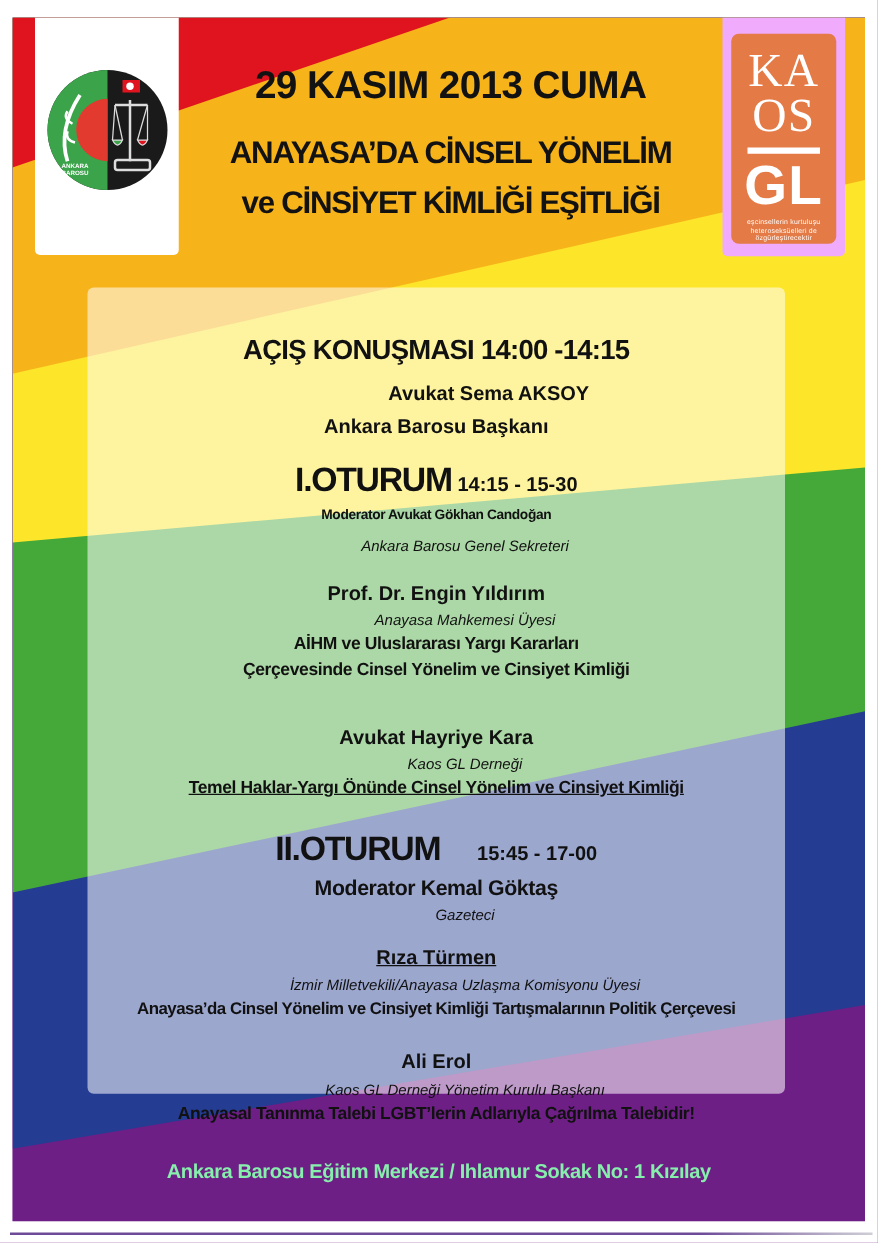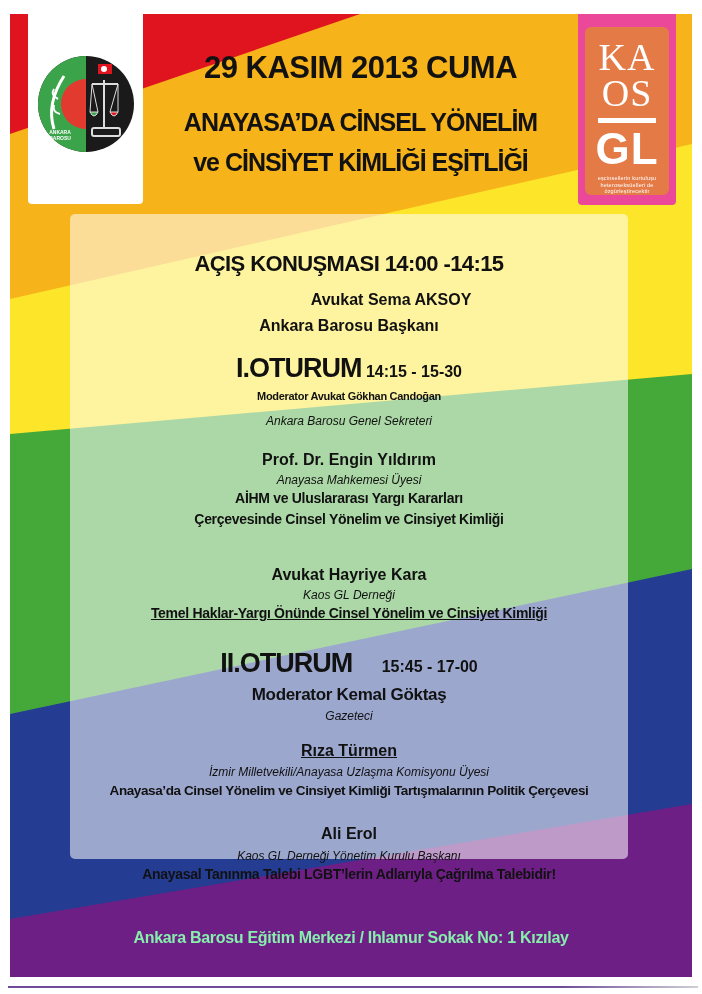--- a/index.html
+++ b/index.html
@@ -14,21 +14,21 @@
   .stripes { position:absolute; left:0; top:0; width:682px; height:963px; }
   .bottom-line { position:absolute; left:8px; top:986px; width:690px; height:2px; background:linear-gradient(90deg,#6e4b98 0%,#6e4b98 80%,#cfcfd6 100%); }
 
   .logo-card {
     position:absolute; left:18px; top:0; width:115px; height:190px; background:#ffffff;
     border-radius:0 0 4px 4px;
   }
   .ankara-logo { position:absolute; left:8px; top:40px; width:100px; height:100px; }
 
   .kaos-card {
-    position:absolute; left:568px; top:0; width:98px; height:191px; background:#ec4899;
+    position:absolute; left:568px; top:0; width:98px; height:191px; background:#f0abfc;
     border-radius:0 0 4px 4px;
   }
   .kaos-inner {
     position:absolute; left:7px; top:13px; width:84px; height:168px; background:#e47a45; border-radius:6px;
     color:#fff; text-align:center;
   }
   .kaos-ka, .kaos-os {
     font-family:"Liberation Serif", serif; font-size:38px; line-height:36px; letter-spacing:1px; display:block;
   }
   .kaos-ka { margin-top:12px; }
@@ -41,27 +41,27 @@
     position:absolute; left:0; top:36px; width:100%; font-weight:bold; font-size:31px; letter-spacing:-0.5px;
   }
   .title1 {
     position:absolute; left:0; top:94px; width:100%; font-weight:bold; font-size:25px; letter-spacing:-1px;
   }
   .title2 {
     position:absolute; left:0; top:134px; width:100%; font-weight:bold; font-size:25px; letter-spacing:-1px;
   }
 
   .panel {
-    position:absolute; left:60px; top:200px; width:558px; height:645px;
+    position:absolute; left:60px; top:216px; width:558px; height:645px;
     background:rgba(255,255,255,0.55); border-radius:5px;
   }
   .panel-content { position:absolute; left:0; top:0; width:100%; text-align:center; color:#111; }
   .line { position:absolute; left:0; width:100%; text-align:center; white-space:nowrap; }
   .b { font-weight:bold; }
-  .i { font-style:italic; }
+  .i { font-style:italic;padding-left:23px; }
 
   .footer {
     position:absolute; left:0; top:915px; width:682px; text-align:center; color:#86efac; font-weight:bold; font-size:16px;
     letter-spacing:-0.3px;
   }
 </style>
 </head>
 <body>
 
 <div class="poster">

